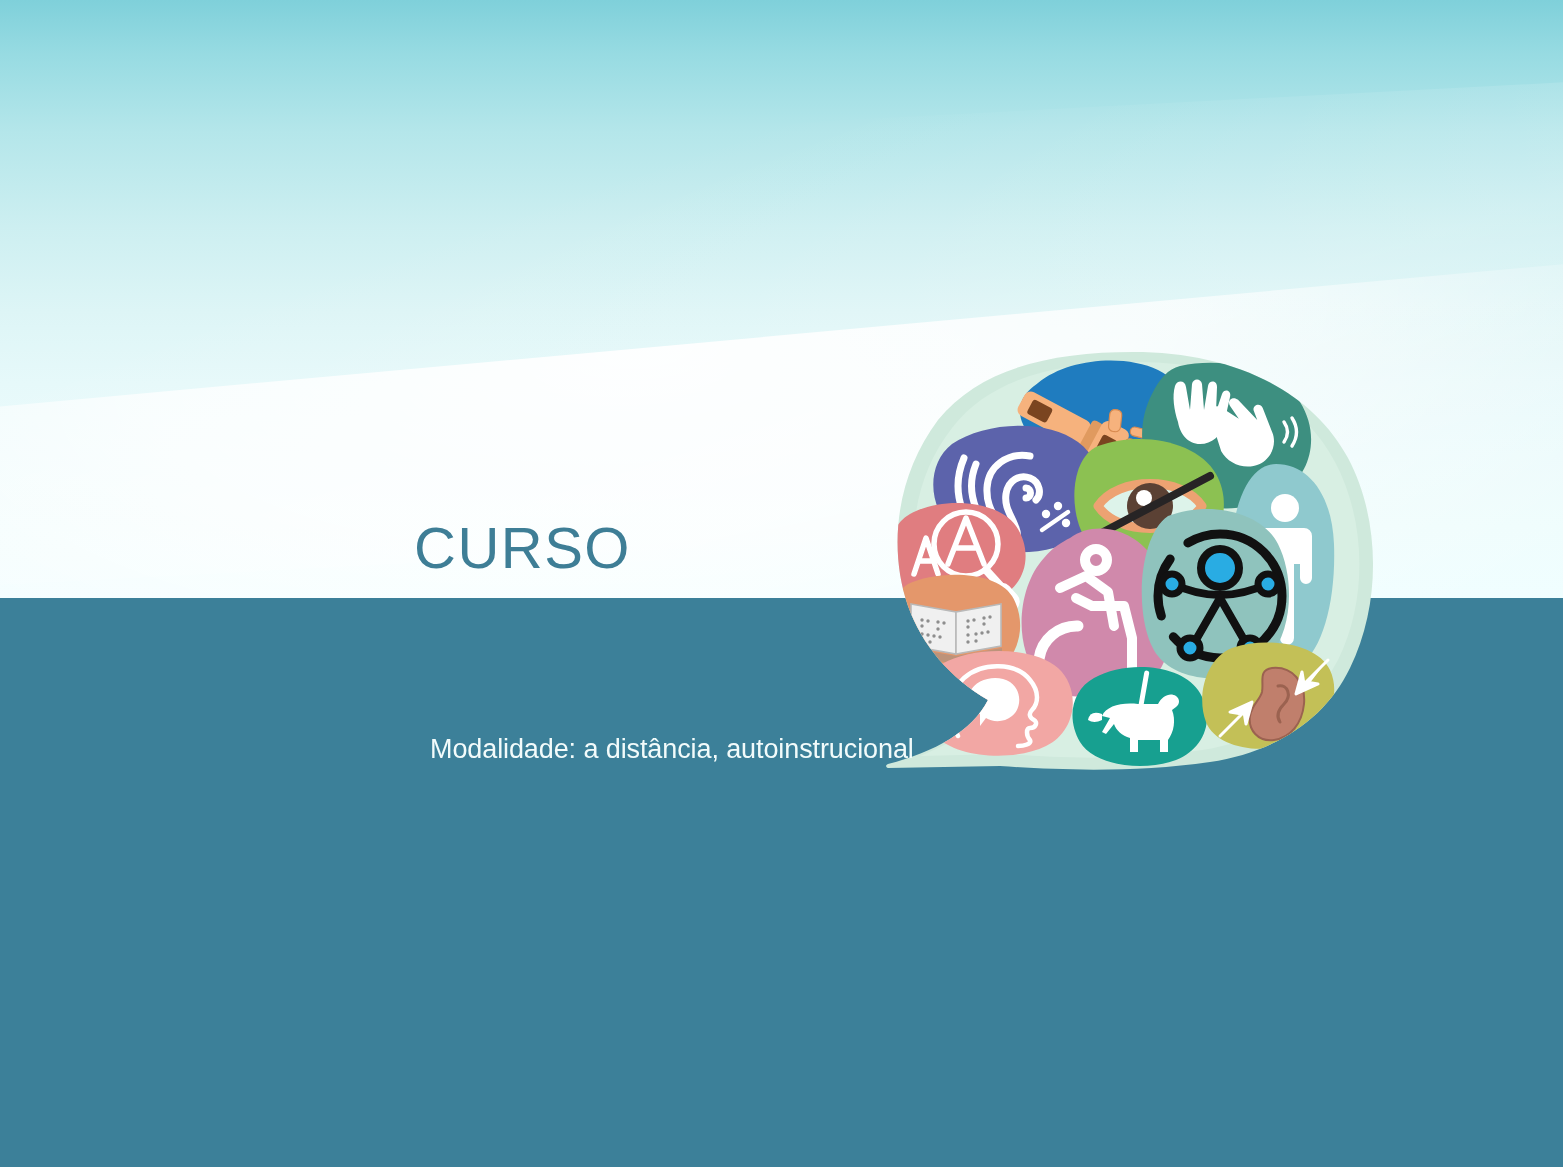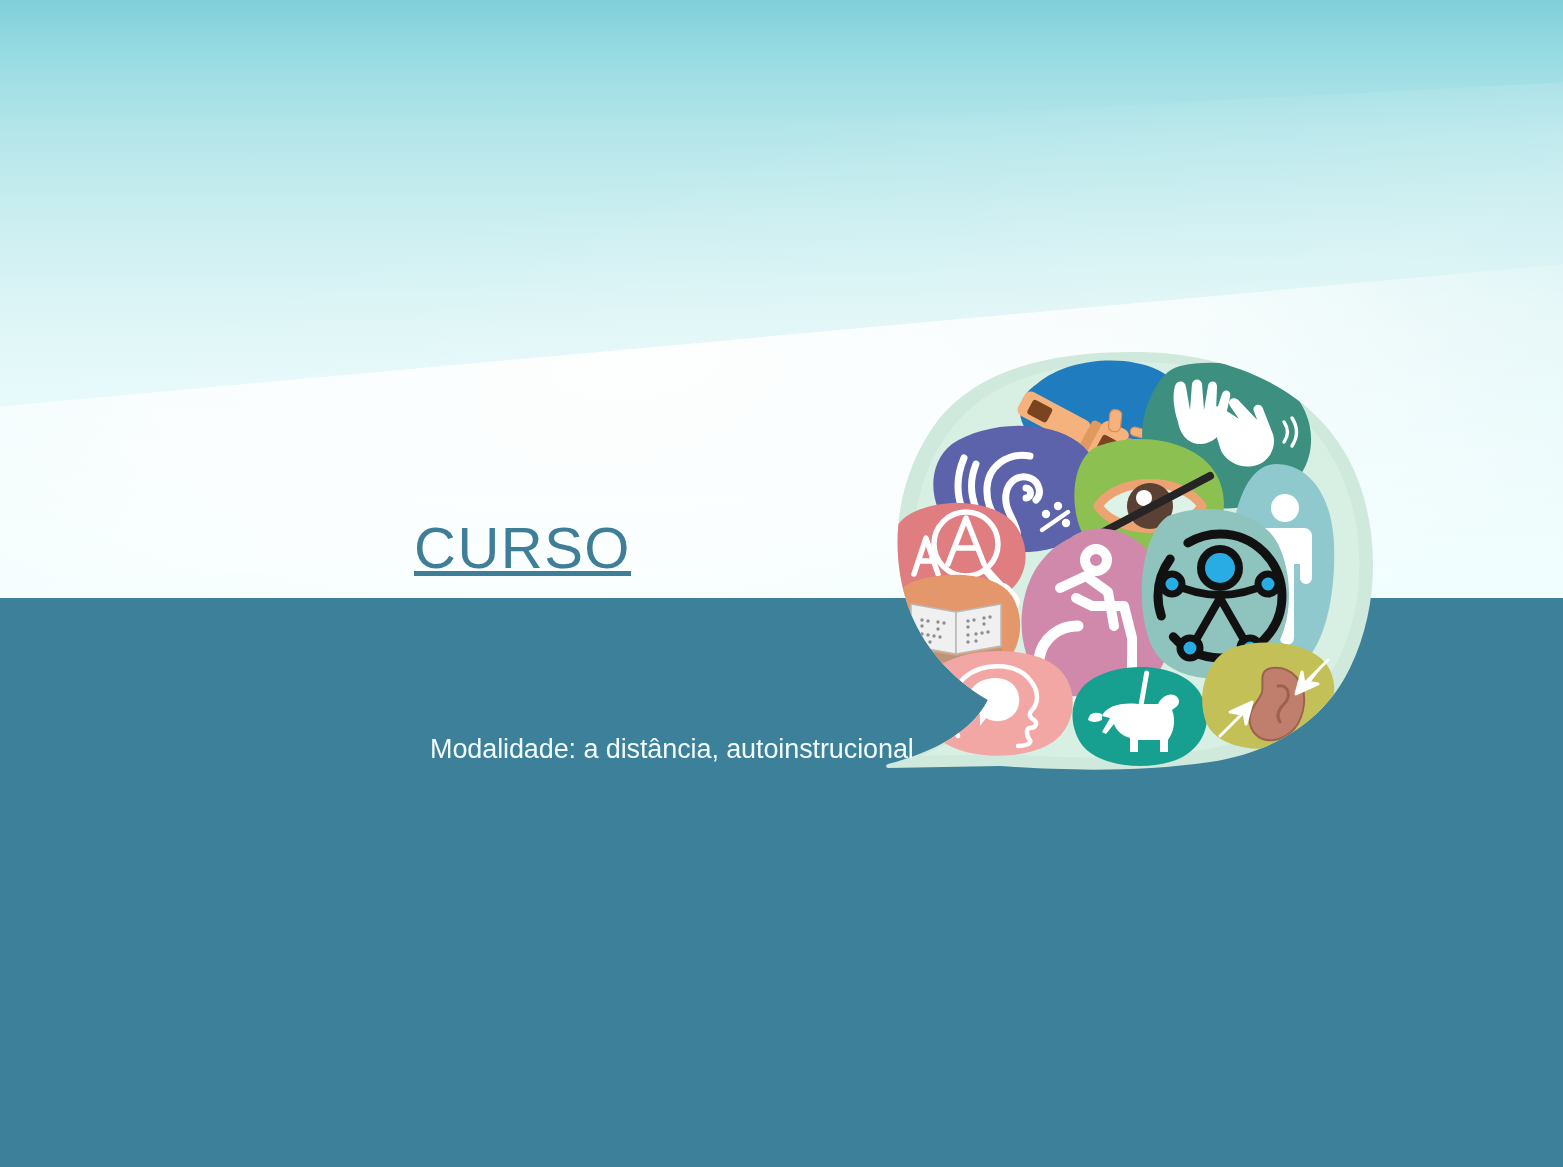--- a/index.html
+++ b/index.html
@@ -59,21 +59,20 @@
   }
 
   
   .kicker {
     position:absolute; left:414px; top:519px;
     font-size:58px; line-height:1;
     letter-spacing:1.5px;
     font-weight:400;
     color:#3e7e96;
     white-space:nowrap;
-    text-decoration:underline;
   }
   .title {
     position:absolute; left:418px; top:642px;
     width:520px;
     font-size:41px;
     line-height:1.16;
     font-weight:700;
     color:#f2fbfb;
     letter-spacing:-0.2px;
   }

